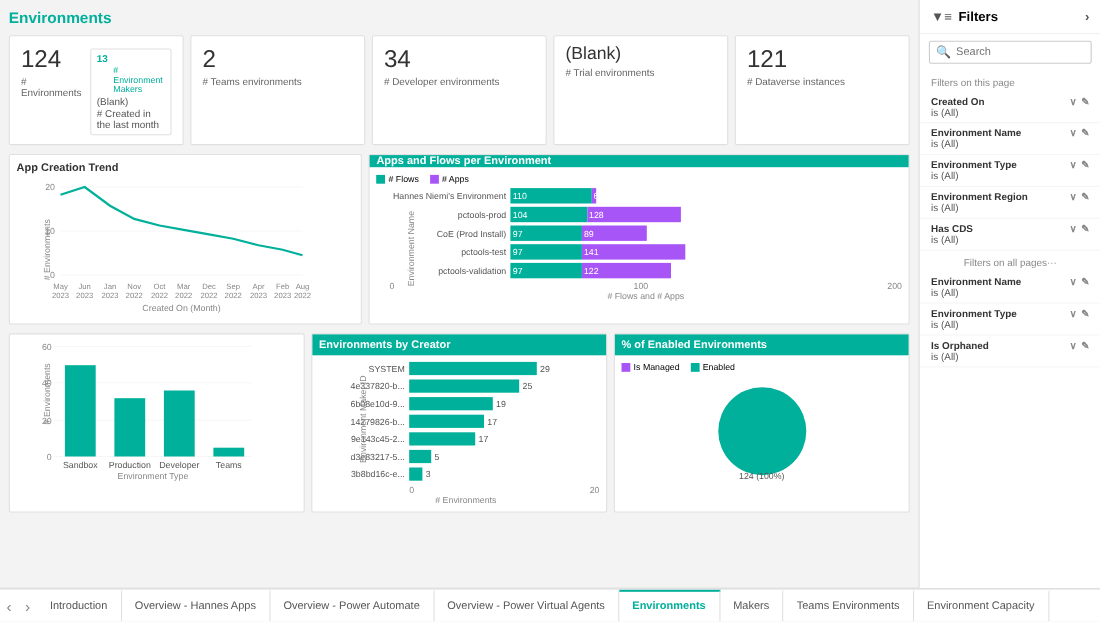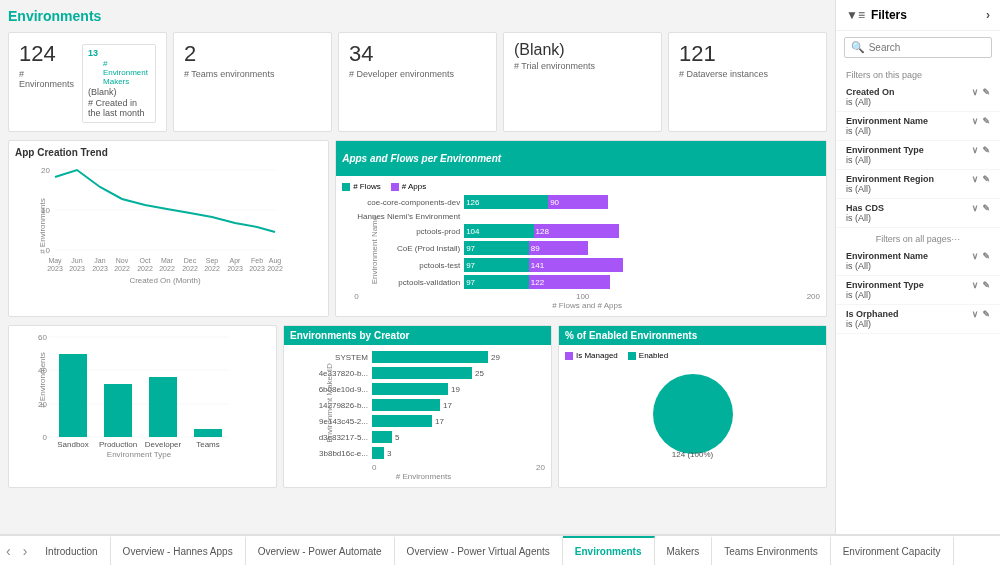--- a/index.html
+++ b/index.html
@@ -18,21 +18,21 @@
     .kpi-main { font-size: 22px; font-weight: 300; color: #333; }
     .kpi-label { font-size: 9px; color: #666; margin-top: 2px; }
     .kpi-sub { font-size: 9px; color: #555; border: 1px solid #e0e0e0; border-radius: 2px; padding: 3px 5px; margin-top: 3px; }
     .kpi-sub div { margin-bottom: 1px; }
     .kpi-sub .sub-num { color: #00b09b; font-weight: 600; }
 
     
     .charts-row { display: flex; gap: 6px; margin-bottom: 8px; }
     .chart-card { background: white; border: 1px solid #e0e0e0; border-radius: 2px; padding: 6px; flex: 1; }
     .chart-title { font-size: 10px; font-weight: 600; color: #333; margin-bottom: 4px; padding-bottom: 3px; }
-    .chart-title.teal-bg { background: #00b09b; color: white; margin: -6px -6px 6px -6px; padding: 12px 6px; font-style: italic; }
+    .chart-title.teal-bg { background: #00b09b; color: white; margin: -6px -6px 6px -6px; padding: 0 6px; }
 
     
     .bottom-row { display: flex; gap: 6px; }
     .bottom-card { background: white; border: 1px solid #e0e0e0; border-radius: 2px; padding: 6px; flex: 1; }
     .bar-row { display: flex; align-items: center; margin-bottom: 3px; font-size: 8px; }
     .bar-label { width: 110px; text-align: right; padding-right: 4px; color: #555; font-size: 8px; white-space: nowrap; overflow: hidden; text-overflow: ellipsis; }
     .bar-container { flex: 1; display: flex; height: 14px; }
     .bar-teal { background: #00b09b; height: 14px; }
     .bar-purple { background: #a855f7; height: 14px; }
     .bar-value { font-size: 8px; color: white; display: flex; align-items: center; padding: 0 2px; }
@@ -180,28 +180,25 @@
             <span># Apps</span>
           </div>
         </div>
         <div style="display:flex; gap:0;">
           <div style="position:relative; width:12px; height:110px;">
             <div style="position:absolute;left:-2px;top:50%;transform:translateY(-50%) rotate(-90deg);font-size:8px;color:#888;white-space:nowrap;">Environment Name</div>
           </div>
           <div style="flex:1;">
 
             <div class="bar-row">
-              <div class="bar-label">coe-core-components-dev</div>
+              <div class="bar-label">Hannes Niemi's Environment</div>
               <div class="bar-container">
-                <div class="bar-teal bar-value" style="width:calc(126/270*180px)">126</div>
-                <div class="bar-purple bar-value" style="width:calc(90/270*180px)">90</div>
+                <div class="bar-teal bar-value" style="width:calc(110/270*180px)">110</div>
+                <div class="bar-purple bar-value" style="width:calc(6/270*180px)">6</div>
               </div>
-            </div>
-            <div class="bar-row">
-              <div class="bar-label">Hannes Niemi's Environment</div>
             </div>
             <div class="bar-row">
               <div class="bar-label">pctools-prod</div>
               <div class="bar-container">
                 <div class="bar-teal bar-value" style="width:calc(104/270*180px)">104</div>
                 <div class="bar-purple bar-value" style="width:calc(128/270*180px)">128</div>
               </div>
             </div>
             <div class="bar-row">
               <div class="bar-label">CoE (Prod Install)</div>

